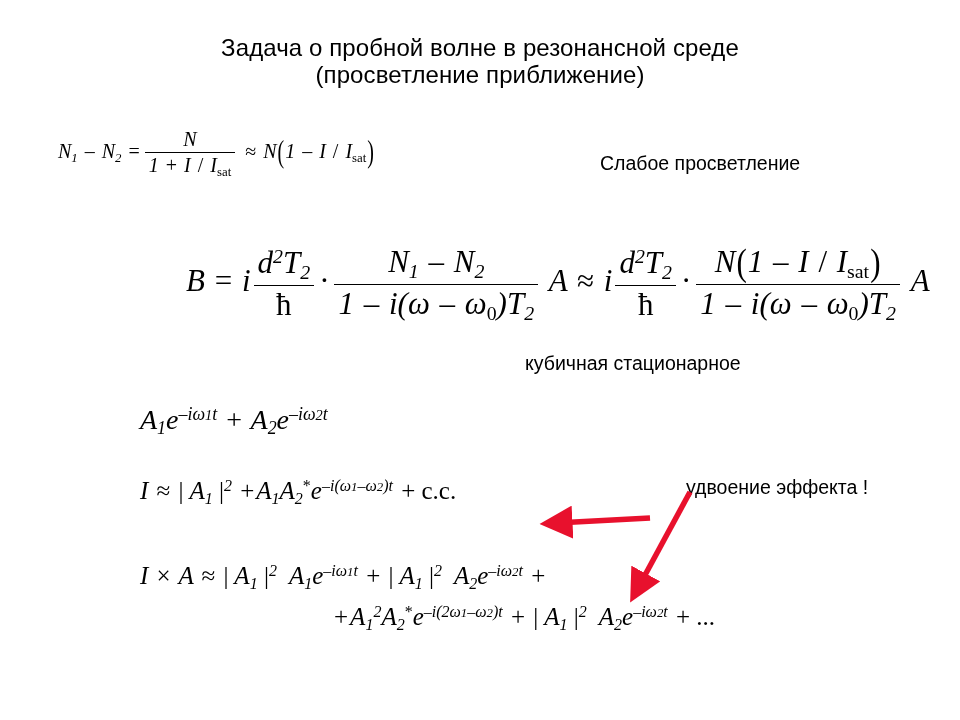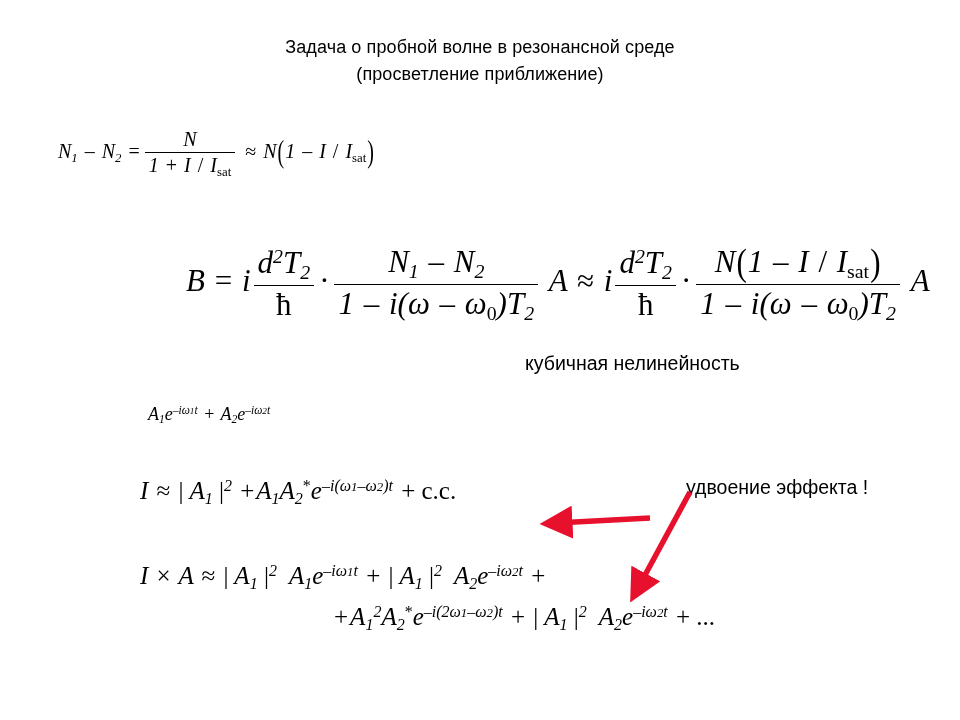--- a/index.html
+++ b/index.html
@@ -22,21 +22,21 @@
   }
   
   .title-block {
     position: absolute;
     left: 0;
     top: 34px;
     width: 960px;
     text-align: center;
   }
   .title-line {
-    font-size: 18px;
+    font-size: 24px;
     line-height: 27px;
     color: #000;
     letter-spacing: 0.1px;
   }
   
   .math {
     font-family: "Liberation Serif", serif;
     font-style: italic;
     white-space: nowrap;
     position: absolute;
@@ -102,21 +102,21 @@
     position: absolute;
     left: 0;
     top: 0;
     width: 960px;
     height: 720px;
     pointer-events: none;
   }
   
   #eq-pop     { left: 58px;  top: 128px;  font-size: 20px; }
   #eq-B       { left: 186px; top: 244px;  font-size: 31px; }
-  #eq-sum     { left: 140px; top: 404px;  font-size: 18px; margin-left: 8px; }
+  #eq-sum     { left: 140px; top: 404px;  font-size: 28px; }
   #eq-I       { left: 140px; top: 477px;  font-size: 25px; }
   #eq-IA1     { left: 140px; top: 545px;  font-size: 25px; margin-top: 17px; }
   #eq-IA2     { left: 332px; top: 603px;  font-size: 25px; }
 
   #lbl-weak   { left: 600px; top: 152px; }
   #lbl-cubic  { left: 525px; top: 352px; }
   #lbl-double { left: 686px; top: 476px; text-align: center; }
 </style>
 </head>
 <body>
@@ -125,26 +125,27 @@
 
   <div class="title-block">
     <div class="title-line">Задача о пробной волне в резонансной среде</div>
     <div class="title-line">(просветление приближение)</div>
   </div>
 
   <div class="math" id="eq-pop">
     <span>N<sub>1</sub> <span class="op">–</span> N<sub>2</sub> <span class="op">=</span></span><span class="frac"><span class="num">N</span><span class="den">1 <span class="op">+</span> I <span class="op">/</span> I<sub class="up">sat</sub></span></span><span class="op">&nbsp;≈&nbsp;</span><span>N<span class="paren">(</span>1 <span class="op">–</span> I <span class="op">/</span> I<sub class="up">sat</sub><span class="paren">)</span></span>
   </div>
 
+  <div class="label-text" id="lbl-weak">Слабое просветление</div>
 
   <div class="math" id="eq-B">
     <span>B <span class="op">=</span> i</span><span class="frac"><span class="num">d<sup>2</sup>T<sub>2</sub></span><span class="den"><span class="up">ħ</span></span></span><span class="op">·</span><span class="frac"><span class="num">N<sub>1</sub> <span class="op">–</span> N<sub>2</sub></span><span class="den">1 <span class="op">–</span> i(ω <span class="op">–</span> ω<sub class="up">0</sub>)T<sub>2</sub></span></span><span>&nbsp;A <span class="op">≈</span> i</span><span class="frac"><span class="num">d<sup>2</sup>T<sub>2</sub></span><span class="den"><span class="up">ħ</span></span></span><span class="op">·</span><span class="frac"><span class="num">N<span class="paren-sm">(</span>1 <span class="op">–</span> I <span class="op">/</span> I<sub class="up">sat</sub><span class="paren-sm">)</span></span><span class="den">1 <span class="op">–</span> i(ω <span class="op">–</span> ω<sub class="up">0</sub>)T<sub>2</sub></span></span><span>&nbsp;A</span>
   </div>
 
-  <div class="label-text" id="lbl-cubic">кубичная нелинейность</div>
+  <div class="label-text" id="lbl-cubic">кубичная стационарное</div>
 
   <div class="math" id="eq-sum">
     A<sub>1</sub>e<sup>–iω<span style="font-size:0.8em">1</span>t</sup> <span class="op">+</span> A<sub>2</sub>e<sup>–iω<span style="font-size:0.8em">2</span>t</sup>
   </div>
 
   <div class="math" id="eq-I">
     I <span class="op">≈</span> <span class="bar">|</span> A<sub>1</sub> <span class="bar">|</span><sup>2</sup> <span class="op">+</span>A<sub>1</sub>A<sub>2</sub><sup class="up">*</sup>e<sup>–i(ω<span style="font-size:0.8em">1</span>–ω<span style="font-size:0.8em">2</span>)t</sup> <span class="op">+ c.c.</span>
   </div>
 
   <div class="label-text" id="lbl-double">удвоение эффекта !</div>

